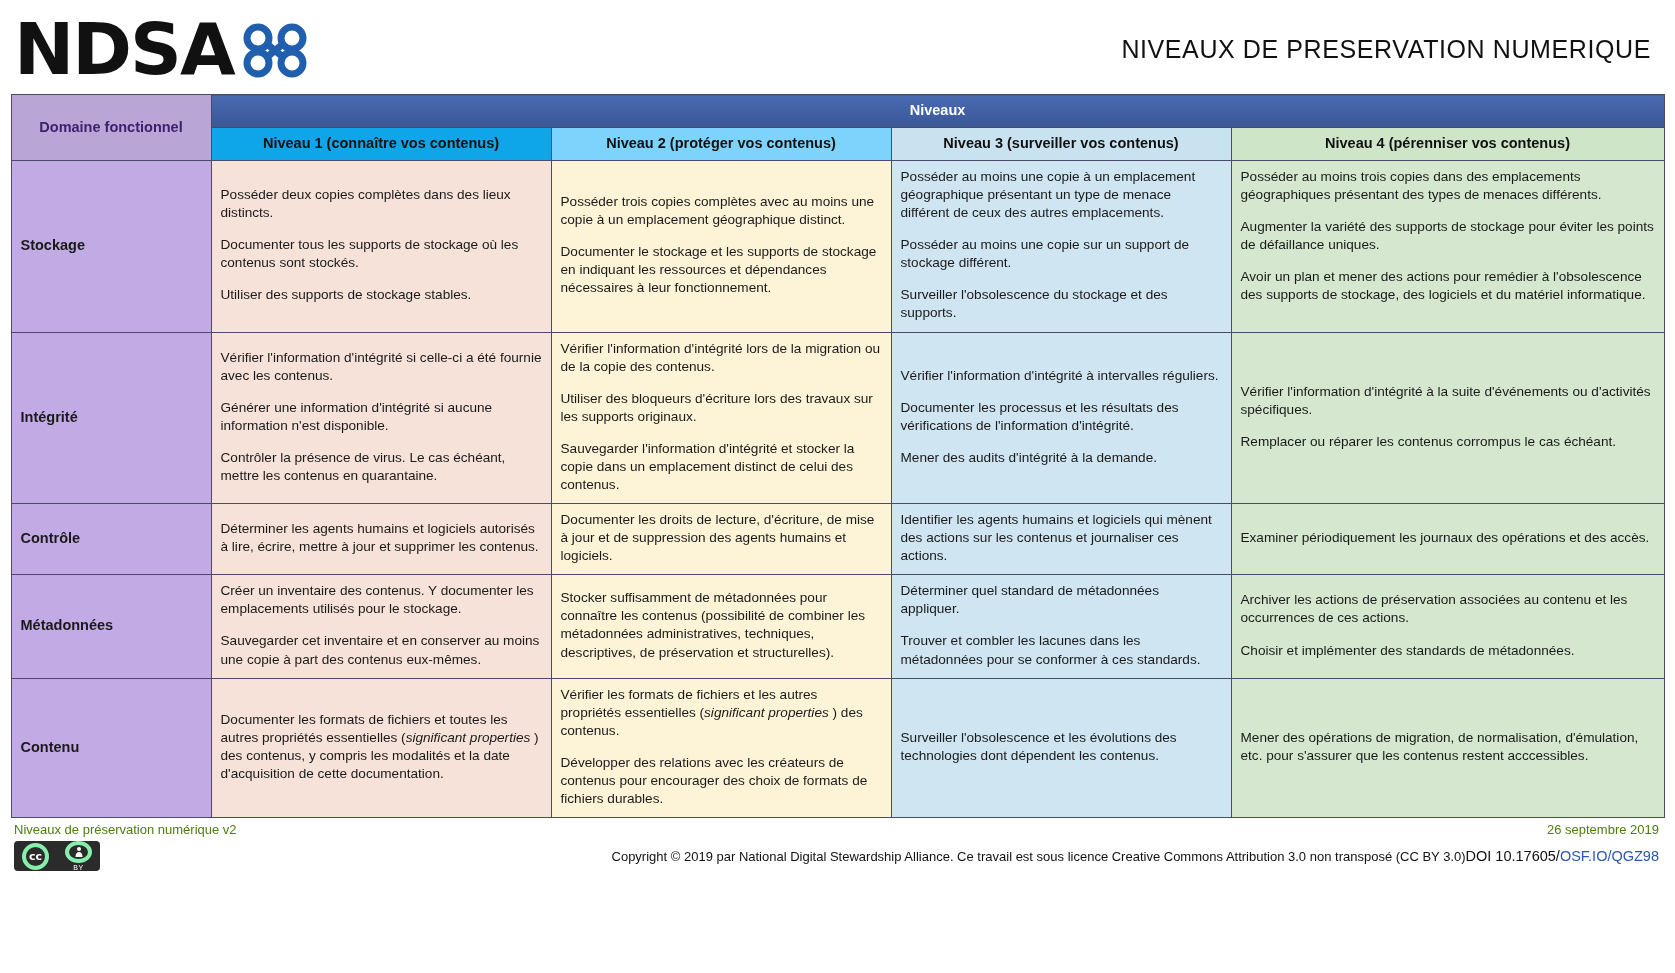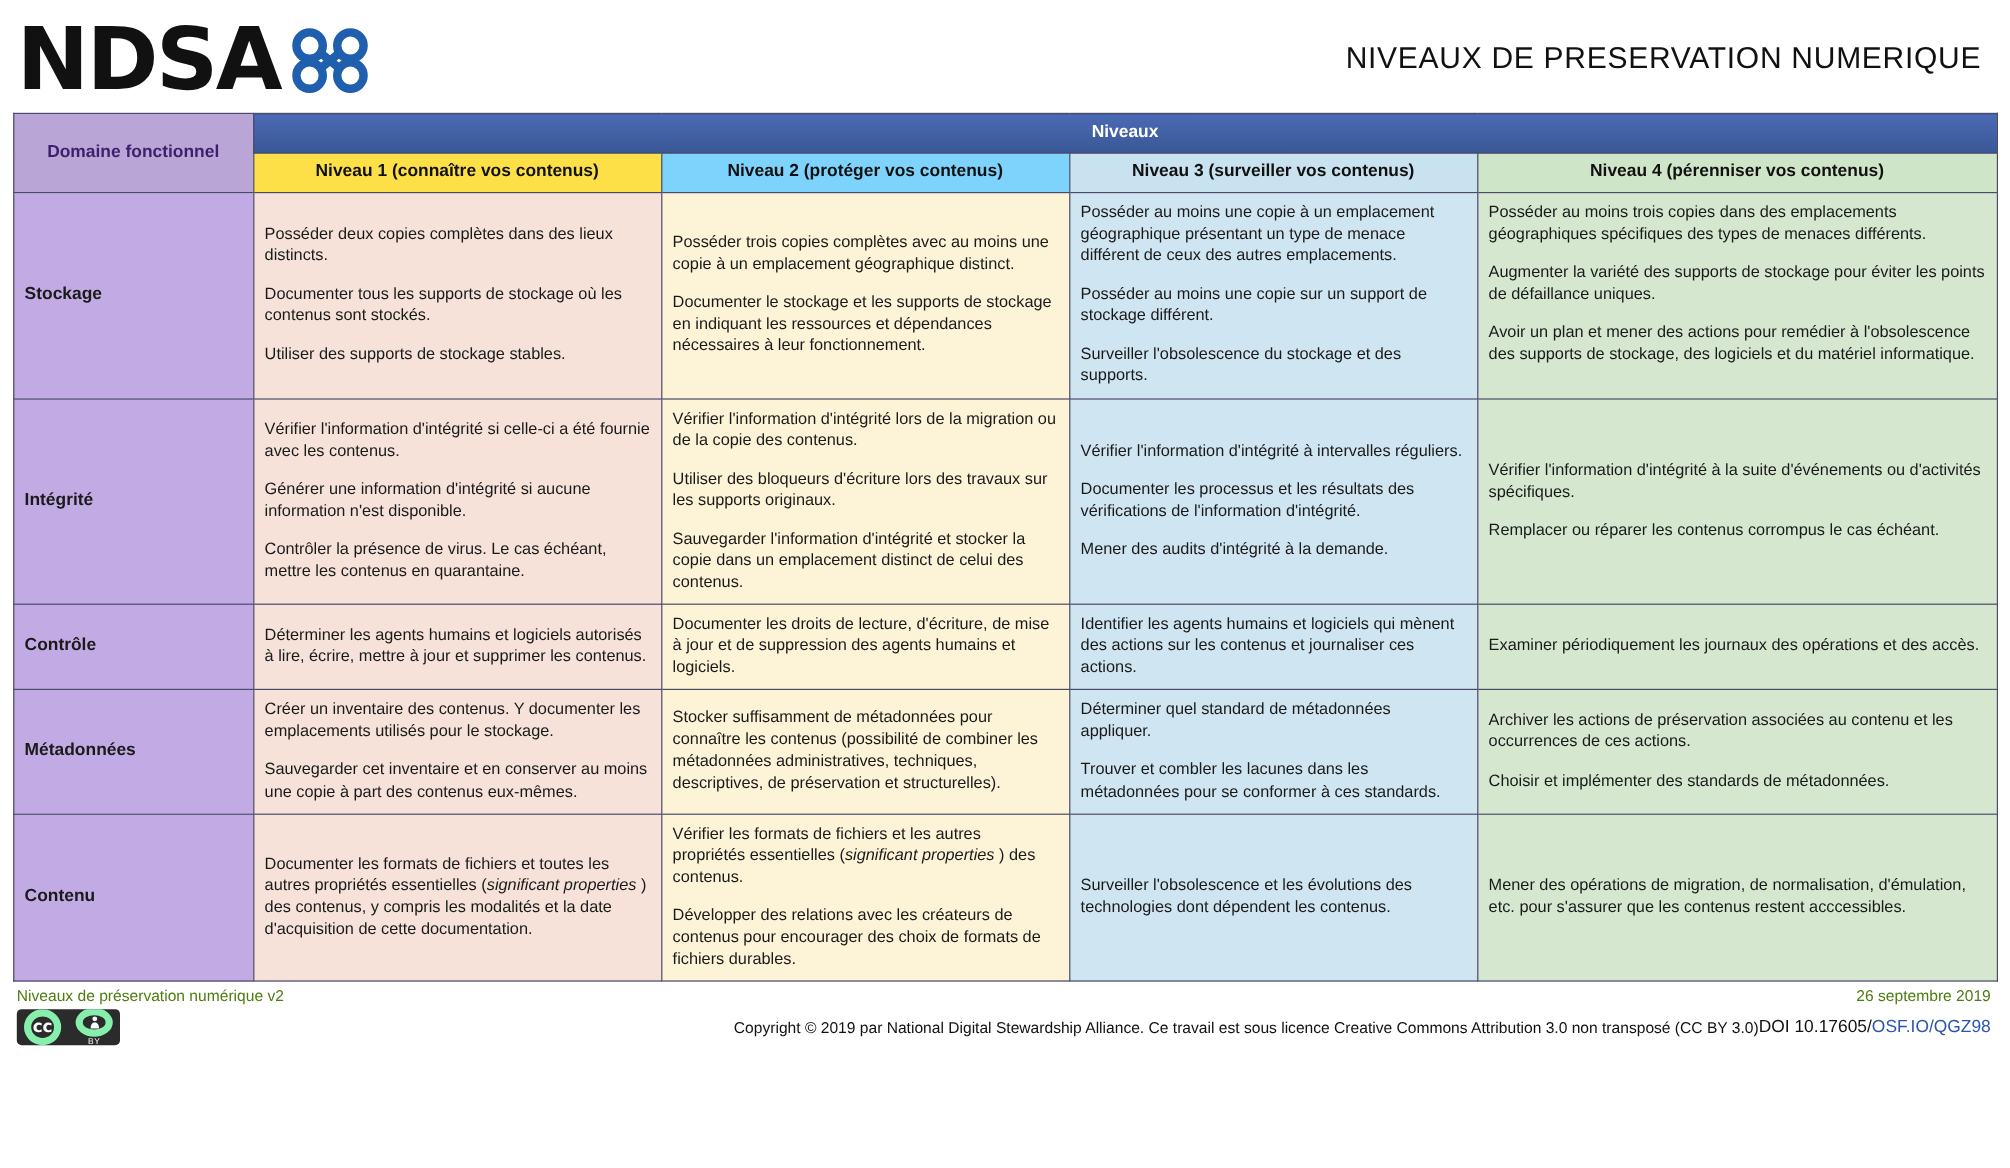--- a/index.html
+++ b/index.html
@@ -94,21 +94,21 @@
   }
   .th-lvl {
     font-weight: 700;
     font-size: 14.5px;
     text-align: center;
     vertical-align: middle !important;
     height: 26px;
     padding: 3px 4px;
     color: #111111;
   }
-  .th-lvl.l1 { background: #fde047; }
+  .th-lvl.l1 { background: #0ea5e9; }
   .th-lvl.l2 { background: #7dd3fc; }
   .th-lvl.l3 { background: #c9e2f0; }
   .th-lvl.l4 { background: #cfe5c8; }
 
   .domain-cell {
     background: #c2abe4;
     color: #1a1a1a;
     font-weight: 700;
     font-size: 14.5px;
     vertical-align: middle !important;
@@ -161,26 +161,26 @@
   .cc-badge .seg {
     flex: 1;
     display: flex;
     flex-direction: column;
     align-items: center;
     justify-content: center;
   }
   .cc-circle {
     width: 19px;
     height: 19px;
-    border: 6px solid #86efac;
+    border: 4px solid #86efac;
     border-radius: 50%;
     display: flex;
     align-items: center;
     justify-content: center;
-    font-size: 14px;
+    font-size: 11px;
     font-weight: 700;
     font-family: "DejaVu Sans", sans-serif;
     line-height: 1;
   }
   .cc-sub {
     font-size: 7px;
     letter-spacing: 0.5px;
     margin-top: 1px;
   }
   .copyright {
@@ -259,21 +259,21 @@
           </td>
         <td class="c3">
             <div class="cell-body">
               <p>Posséder au moins une copie à un emplacement géographique présentant un type de menace différent de ceux des autres emplacements.</p>
               <p>Posséder au moins une copie sur un support de stockage différent.</p>
               <p>Surveiller l'obsolescence du stockage et des supports.</p>
             </div>
           </td>
         <td class="c4">
             <div class="cell-body">
-              <p>Posséder au moins trois copies dans des emplacements géographiques spécifiques des types de menaces différents.</p>
+              <p>Posséder au moins trois copies dans des emplacements géographiques présentant des types de menaces différents.</p>
               <p>Augmenter la variété des supports de stockage pour éviter les points de défaillance uniques.</p>
               <p>Avoir un plan et mener des actions pour remédier à l'obsolescence des supports de stockage, des logiciels et du matériel informatique.</p>
             </div>
           </td>
       </tr>
 
       <tr>
         <td class="domain-cell">Intégrité</td>
         <td class="c1 mid">
             <div class="cell-body">

